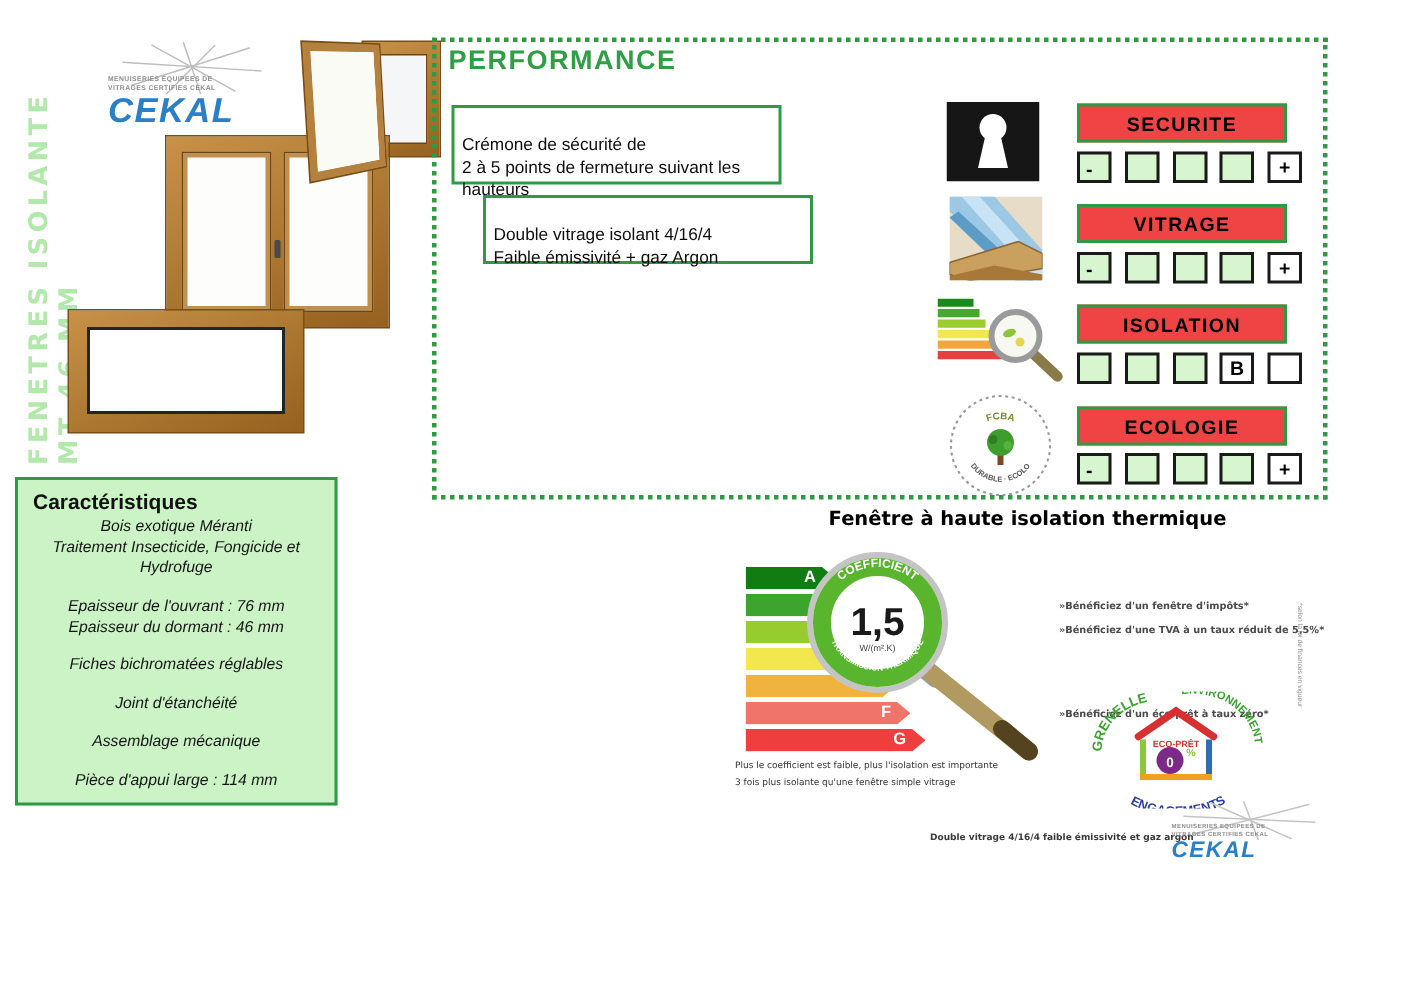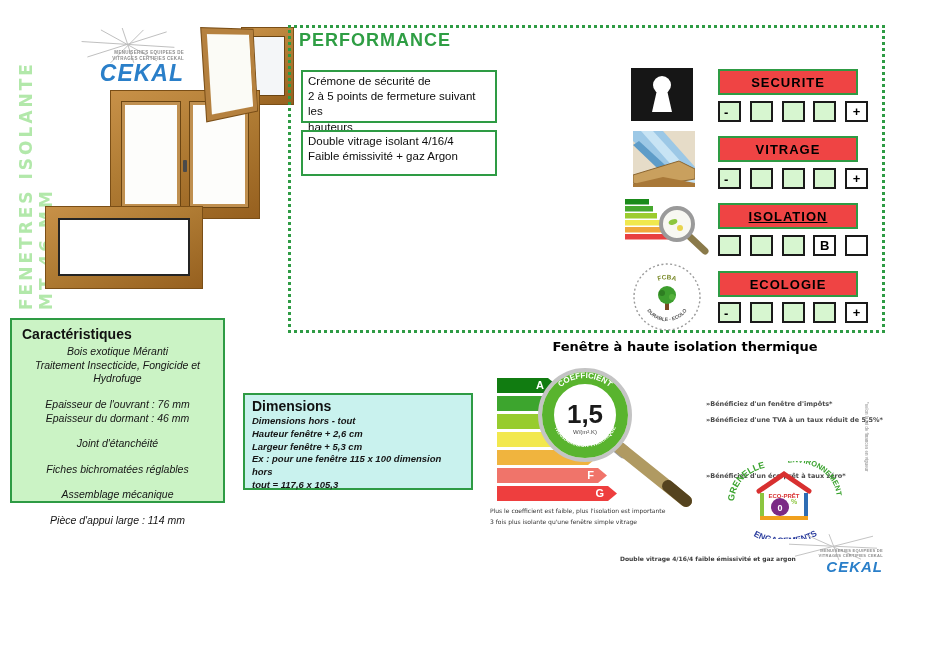--- a/index.html
+++ b/index.html
@@ -6,21 +6,21 @@
   .page{position:relative;width:940px;height:665px;background:#fff;overflow:hidden;
         font-family:"Liberation Sans",sans-serif;color:#111;}
   .preline{white-space:pre-line;}
 
   
   .vtitle{position:absolute;top:310px;left:16px;width:292px;transform-origin:0 0;
           transform:rotate(-90deg);font-family:"DejaVu Sans",sans-serif;
           font-size:17px;font-weight:bold;letter-spacing:3px;color:#b2e8aa;}
 
   
-  .cekal-logo{position:absolute;text-align:right;}
+  .cekal-logo{position:absolute;text-align:left;}
   .cekal-top{left:72px;top:34px;width:112px;height:58px;}
   .cekal-bottom{left:781px;top:540px;width:102px;height:44px;}
   .cekal-logo svg.shards{position:absolute;left:0;top:-6px;width:100%;height:60%;}
   .cekal-tagline{position:relative;font-size:4.5px;font-weight:bold;color:#8d8d8d;
                  letter-spacing:.3px;line-height:1.35;margin-top:16px;}
   .cekal-bottom .cekal-tagline{margin-top:8px;font-size:4px;}
   .cekal-name{position:relative;font-style:italic;font-weight:bold;color:#2a7fc9;
               font-size:23px;line-height:1;letter-spacing:1px;}
   .cekal-bottom .cekal-name{font-size:15px;}
 
@@ -39,57 +39,57 @@
         background:#f4f6f8;border:1px solid #6b4512;}
   .window-open-sash{position:absolute;left:199px;top:30px;width:46px;height:71px;
         background:#fbfbf6;border:5px solid #b5813f;outline:1px solid #7a4e16;
         transform:perspective(260px) rotateY(38deg) rotate(-4deg);
         transform-origin:right center;z-index:2;}
   .window-bottom{position:absolute;left:45px;top:206px;width:156px;height:81px;}
   .window-bottom .pane{position:absolute;left:12px;top:11px;right:12px;bottom:12px;
         background:#fff;border:2px solid #242424;}
 
   
-  .char-panel{position:absolute;left:10px;top:318px;width:215px;height:185px;
+  .char-panel{position:absolute;left:10px;top:318px;width:215px;height:219px;
         background:#cbf3c5;border:2px solid #2e9b44;box-sizing:border-box;
         padding:6px 10px;}
   .char-title{font-size:14px;font-weight:bold;margin-bottom:3px;}
   .char-item{font-size:10.5px;font-style:italic;line-height:1.3;color:#151515;text-align:center;}
   .char-item.gap{margin-top:12px;}
 
   
   .dim-panel{position:absolute;left:243px;top:393px;width:230px;height:97px;
         background:#c9f2ee;border:2px solid #2e9b44;box-sizing:border-box;
         padding:3px 7px;}
   .dim-title{font-size:14px;font-weight:bold;margin-bottom:1px;}
   .dim-item{font-size:9.5px;font-style:italic;font-weight:bold;line-height:1.35;color:#151515;}
 
   
   .perf-panel{position:absolute;left:288px;top:25px;width:597px;height:308px;
         border:3px dotted #2e9b44;box-sizing:border-box;}
   .perf-title{position:absolute;left:8px;top:2px;font-size:18px;font-weight:bold;
         letter-spacing:1px;color:#2f9e44;}
-  .feature-box{position:absolute;left:10px;width:196px;border:2px solid #2e9b44;
-        box-sizing:border-box;background:#fff;padding:2px 5px;
+  .feature-box{position:absolute;left:10px;width:220px;border:2px solid #2e9b44;
+        box-sizing:border-box;background:#fff;padding:18px 5px;
         font-size:11.5px;line-height:1.32;color:#0d0d0d;}
   .fb0{top:42px;height:53px;}
-  .fb1{top:102px;height:46px;}
+  .fb1{top:102px;height:46px;margin-left:21px;}
   .fb2{top:162px;height:63px;}
   .fb3{top:244px;height:48px;}
 
   .perf-icon{position:absolute;}
   .icon-keyhole{left:340px;top:40px;}
   .icon-glazing{left:342px;top:103px;}
   .icon-isolation{left:334px;top:171px;}
   .icon-eco{left:339px;top:232px;}
 
   .scale-label{position:absolute;left:427px;width:140px;height:26px;border:2px solid #2e9b44;
         box-sizing:border-box;display:flex;align-items:center;justify-content:center;
         font-size:13px;font-weight:bold;letter-spacing:1px;color:#000;background:#ef4444;}
-  .sl0{top:41px;} .sl1{top:108px;} .sl2{top:175px;text-decoration:underline;} .sl3{top:243px;}
+  .sl0{top:41px;} .sl1{top:108px;} .sl2{top:175px;} .sl3{top:243px;}
   .cells{position:absolute;left:427px;width:150px;display:flex;justify-content:space-between;}
   .cr0{top:73px;} .cr1{top:140px;} .cr2{top:207px;} .cr3{top:274px;}
   .cell{width:23px;height:21px;border:2px solid #1a1a1a;box-sizing:border-box;
         display:flex;align-items:center;justify-content:center;}
   .cell.filled{background:#d7f6d0;}
   .cell.empty{background:#fff;}
   .cell .mark{font-weight:bold;font-size:13px;line-height:1;color:#000;}
   .cells .cell:first-child{align-items:flex-end;justify-content:flex-start;padding:0 0 1px 4px;}
 
   
@@ -159,34 +159,26 @@
     <div class="pane"></div>
   </div>
 
   <div class="char-panel">
     <div class="char-title">Caractéristiques</div>
     <div class="char-item preline">Bois exotique Méranti</div>
     <div class="char-item preline">Traitement Insecticide, Fongicide et
 Hydrofuge</div>
     <div class="char-item gap">Epaisseur de l'ouvrant : 76 mm</div>
     <div class="char-item">Epaisseur du dormant : 46 mm</div>
+    <div class="char-item gap">Fiches bichromatées réglables</div>
     <div class="char-item gap">Joint d'étanchéité</div>
-    <div class="char-item gap">Fiches bichromatées réglables</div>
     <div class="char-item gap">Assemblage mécanique</div>
     <div class="char-item gap">Pièce d'appui large : 114 mm</div>
   </div>
 
-  <div class="dim-panel">
-    <div class="dim-title">Dimensions</div>
-    <div class="dim-item">Dimensions hors - tout</div>
-    <div class="dim-item">Hauteur fenêtre + 2,6 cm</div>
-    <div class="dim-item">Largeur fenêtre + 5,3 cm</div>
-    <div class="dim-item preline">Ex : pour une fenêtre 115 x 100 dimension hors
-tout = 117,6 x 105,3</div>
-  </div>
 
   <div class="perf-panel">
     <div class="perf-title">PERFORMANCE</div>
 
     <div class="feature-box fb0 preline">Crémone de sécurité de
 2 à 5 points de fermeture suivant les
 hauteurs</div>
     <div class="feature-box fb1 preline">Double vitrage isolant 4/16/4
 Faible émissivité + gaz Argon</div>
 

